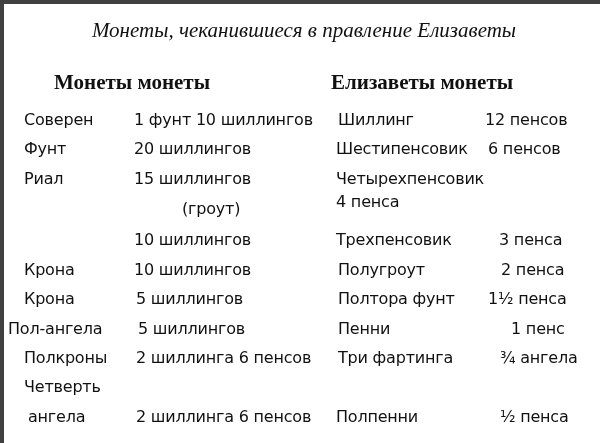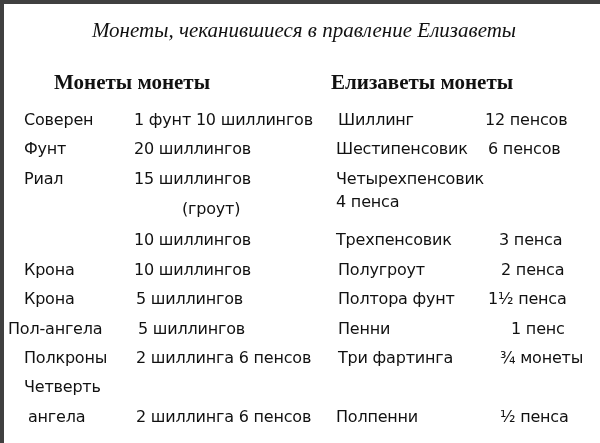--- a/index.html
+++ b/index.html
@@ -76,17 +76,17 @@
   <div class="cell" style="left:334px;top:256px">Полугроут</div>
   <div class="cell" style="left:497px;top:256px">2 пенса</div>
 
   <div class="cell" style="left:334px;top:285px">Полтора фунт</div>
   <div class="cell" style="left:484px;top:285px">1½ пенса</div>
 
   <div class="cell" style="left:334px;top:315px">Пенни</div>
   <div class="cell" style="left:507px;top:315px">1 пенс</div>
 
   <div class="cell" style="left:334px;top:344px">Три фартинга</div>
-  <div class="cell" style="left:496px;top:344px">¾ монеты</div>
+  <div class="cell" style="left:496px;top:344px">¾ ангела</div>
 
   <div class="cell" style="left:332px;top:403px">Полпенни</div>
   <div class="cell" style="left:496px;top:403px">½ пенса</div>
 </div>
 
 </body></html>

